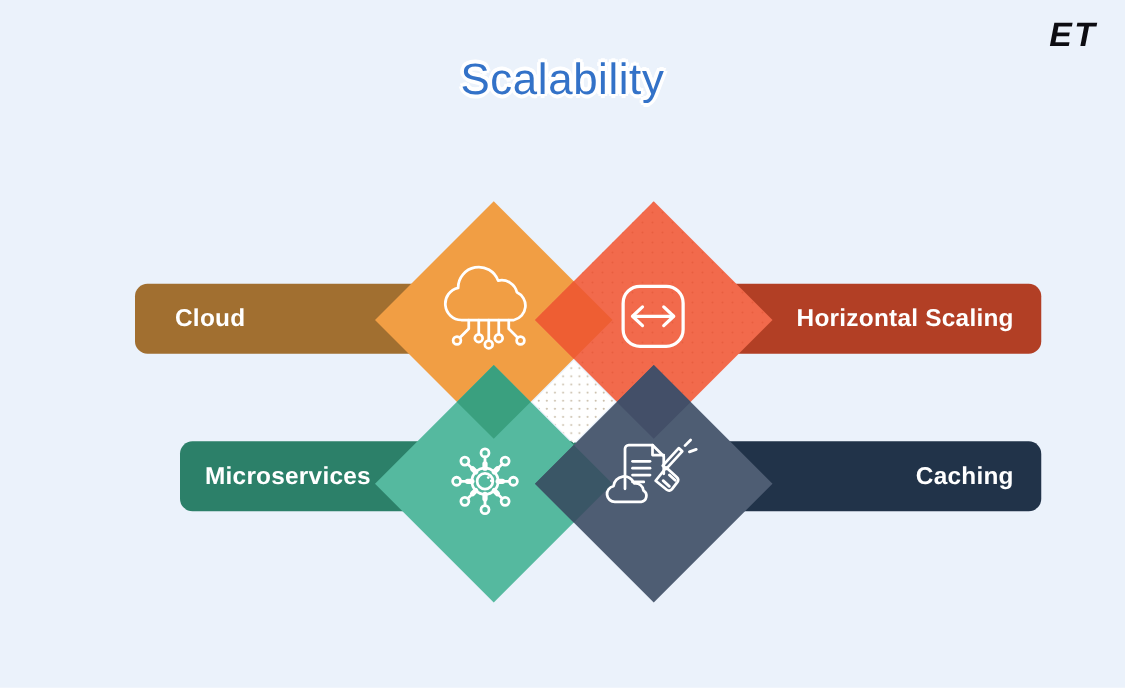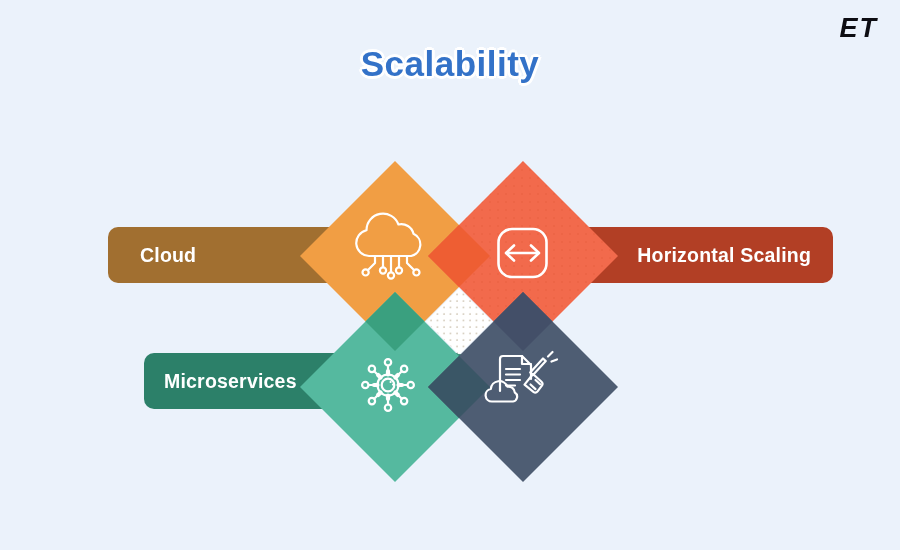--- a/index.html
+++ b/index.html
@@ -6,21 +6,21 @@
   body {
     width:900px; height:550px; overflow:hidden;
     font-family:"Liberation Sans", sans-serif;
   }
   .canvas {
     position:relative; width:900px; height:550px;
     background:#ebf2fb;
   }
   .title {
     position:absolute; top:44px; left:0; width:900px;
-    text-align:center; font-size:35px; font-weight:700; letter-spacing:.5px;
+    text-align:center; font-size:35px; font-weight:400; letter-spacing:.5px;
     color:#3372c8;
     text-shadow:
       -3px 0 0 #fff, 3px 0 0 #fff, 0 -3px 0 #fff, 0 3px 0 #fff,
       -2px -2px 0 #fff, 2px -2px 0 #fff, -2px 2px 0 #fff, 2px 2px 0 #fff;
     z-index:3;
   }
   .logo {
     position:absolute; top:13px; right:22px;
     font-size:27px; font-weight:800; font-style:italic; letter-spacing:2px;
     color:#0d0d12; z-index:3;
@@ -53,20 +53,23 @@
   </div>
 
   <div class="bar right row-top" style="background-color: rgb(178, 63, 37);">
     <span>Horizontal Scaling</span>
   </div>
 
   <div class="bar left row-bottom" style="background-color: rgb(44, 128, 105); margin-left: 36px;">
     <span>Microservices</span>
   </div>
 
+  <div class="bar right row-bottom" style="background-color: rgb(33, 51, 73);">
+    <span>Caching</span>
+  </div>
 
   <svg class="overlay" width="900" height="550" viewBox="0 0 900 550">
     <defs>
       <pattern id="dotsWhite" width="6.5" height="6.5" patternUnits="userSpaceOnUse">
         <circle cx="2" cy="2" r="0.8" fill="#c9bda9"></circle>
       </pattern>
       <pattern id="dotsRed" width="8" height="8" patternUnits="userSpaceOnUse">
         <circle cx="2" cy="2" r="0.8" fill="#db4f2f"></circle>
       </pattern>
     </defs>

